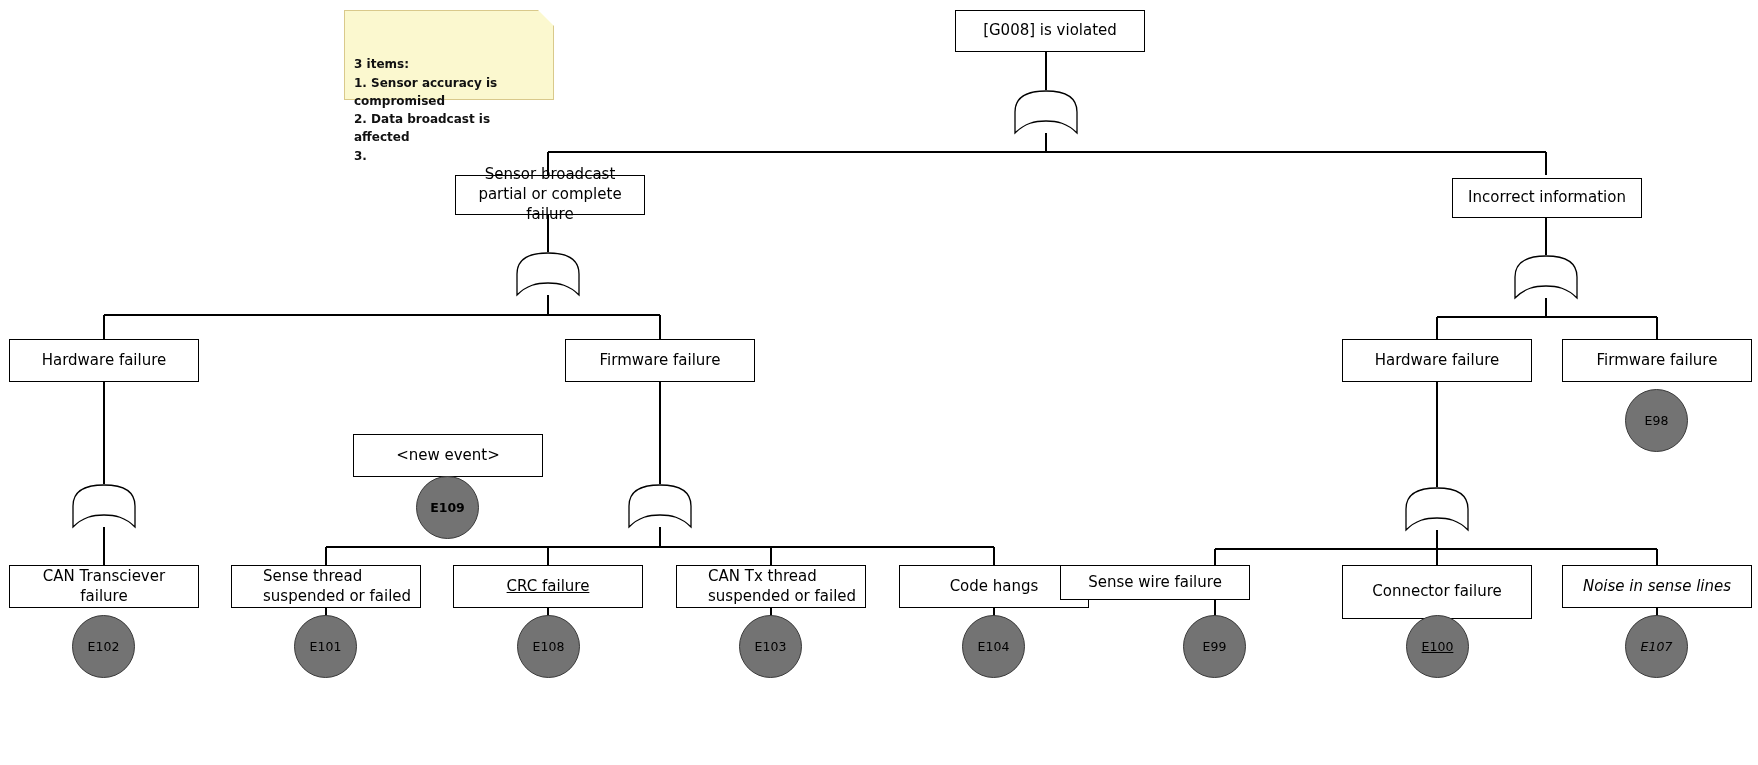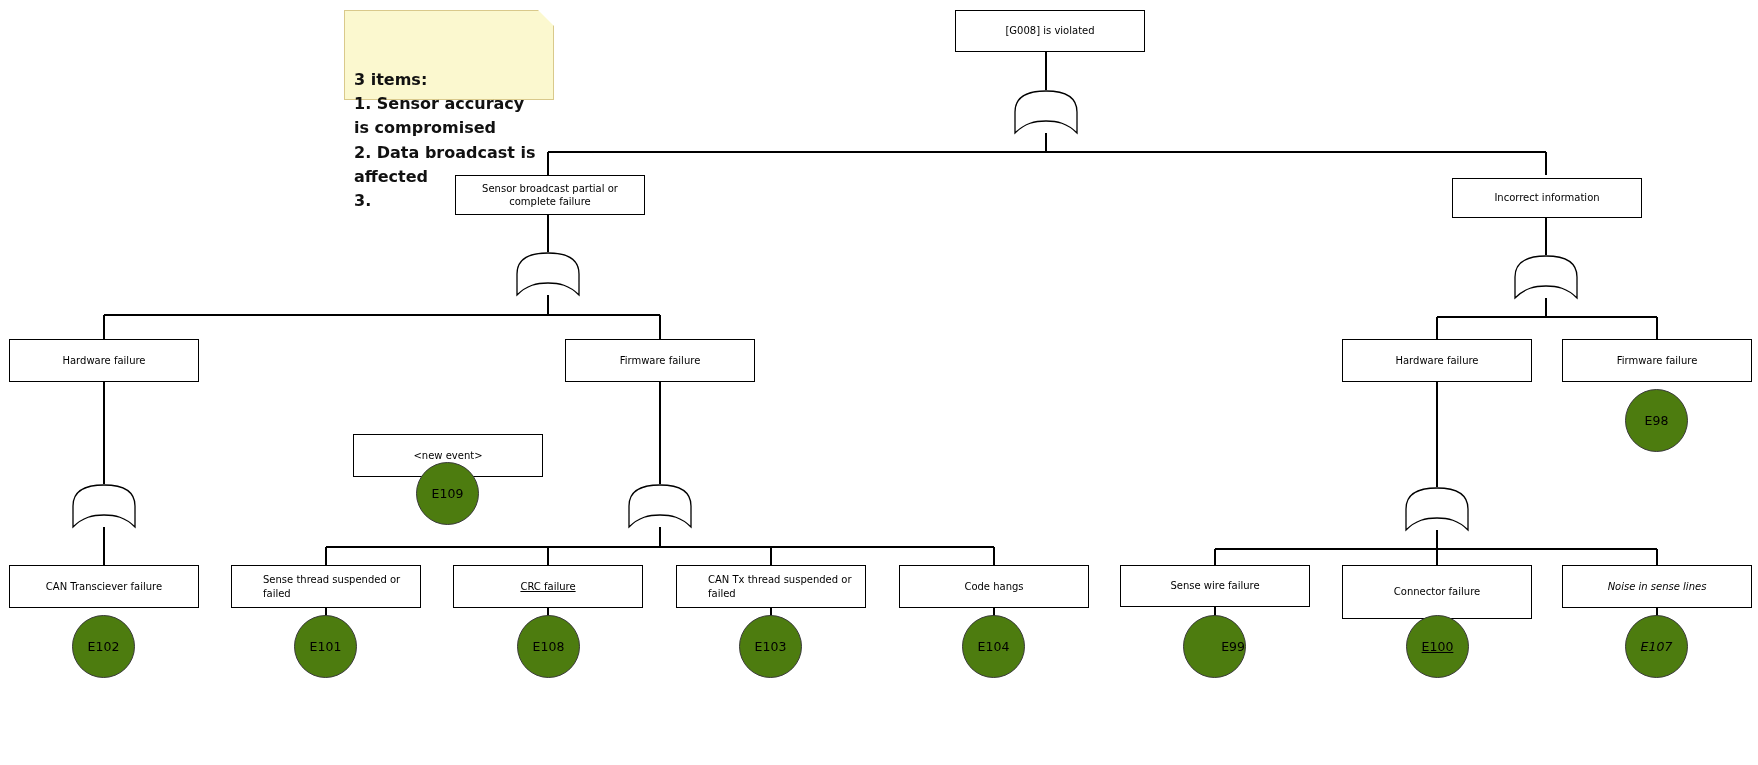--- a/index.html
+++ b/index.html
@@ -15,49 +15,49 @@
 
   .node{
     position:absolute;
     box-sizing:border-box;
     border:1.3px solid #000000;
     background:#ffffff;
     display:flex;
     align-items:center;
     justify-content:center;
     text-align:center;
-    font-size:10px;
+    font-size:15px;
     line-height:1.33;
     color:#000000;
     padding:3px 7px;
   }
   .node.left-align{
     justify-content:flex-start;
     text-align:left;
     padding-left:31px;
   }
   .ev-circle{
     position:absolute;
     box-sizing:border-box;
     border:1.1px solid #3a3a3a;
     border-radius:50%;
-    background:#4d7c0f;
+    background:#737373;
     display:flex;
     align-items:center;
     justify-content:center;
     font-size:12.5px;
     color:#000000;
   }
   .gate{position:absolute;}
   .note{
     position:absolute;
     box-sizing:border-box;
     background:#fbf8cf;
     border:1px solid #d9c98b;
-    font-size:16px;
+    font-size:12px;
     line-height:1.52;
     color:#111111;
     font-weight:bold;
     padding:8px 10px 8px 9px;
     white-space:pre-line;
   }
   .note .foldtri{
     position:absolute;right:-1px;top:-1px;width:0;height:0;
     border-left:16px solid transparent;
     border-top:16px solid #ffffff;
@@ -168,21 +168,21 @@
   <svg class="gate" style="left:627px;top:484px;" width="66" height="45" viewBox="0 0 66 45">
     <path d="M2 43 L2 22 C2 6 16 1 33 1 C50 1 64 6 64 22 L64 43 C54 33 44 31 33 31 C22 31 12 33 2 43 Z" fill="#ffffff" stroke="#000000" stroke-width="1.3"></path>
   </svg>
   <svg class="gate" style="left:1404px;top:487px;" width="66" height="45" viewBox="0 0 66 45">
     <path d="M2 43 L2 22 C2 6 16 1 33 1 C50 1 64 6 64 22 L64 43 C54 33 44 31 33 31 C22 31 12 33 2 43 Z" fill="#ffffff" stroke="#000000" stroke-width="1.3"></path>
   </svg>
 
   <div class="node" style="left:353px;top:434px;width:190px;height:43px;">
     <span>&lt;new event&gt;</span>
   </div>
-  <div class="ev-circle" style="left:416px;top:462px;width:63px;height:63px;">
+  <div class="ev-circle" style="left:416px;top:476px;width:63px;height:63px;font-weight:bold;">
     <span>E109</span>
   </div>
 
   <div class="node" style="left:9px;top:565px;width:190px;height:43px;">
     <span>CAN Transciever failure</span>
   </div>
   <div class="ev-circle" style="left:72px;top:615px;width:63px;height:63px;">
     <span>E102</span>
   </div>
 
@@ -207,24 +207,24 @@
     <span>E103</span>
   </div>
 
   <div class="node" style="left:899px;top:565px;width:190px;height:43px;">
     <span>Code hangs</span>
   </div>
   <div class="ev-circle" style="left:962px;top:615px;width:63px;height:63px;">
     <span>E104</span>
   </div>
 
-  <div class="node" style="left:1120px;top:565px;width:190px;height:42px;">
+  <div class="node" style="left:1060px;top:565px;width:190px;height:35px;">
     <span>Sense wire failure</span>
   </div>
-  <div class="ev-circle" style="left:1183px;top:615px;width:63px;height:63px;justify-content:flex-end;">
+  <div class="ev-circle" style="left:1183px;top:615px;width:63px;height:63px;">
     <span>E99</span>
   </div>
 
   <div class="node" style="left:1342px;top:565px;width:190px;height:54px;">
     <span>Connector failure</span>
   </div>
   <div class="ev-circle" style="left:1406px;top:615px;width:63px;height:63px;text-decoration:underline;">
     <span>E100</span>
   </div>
 

